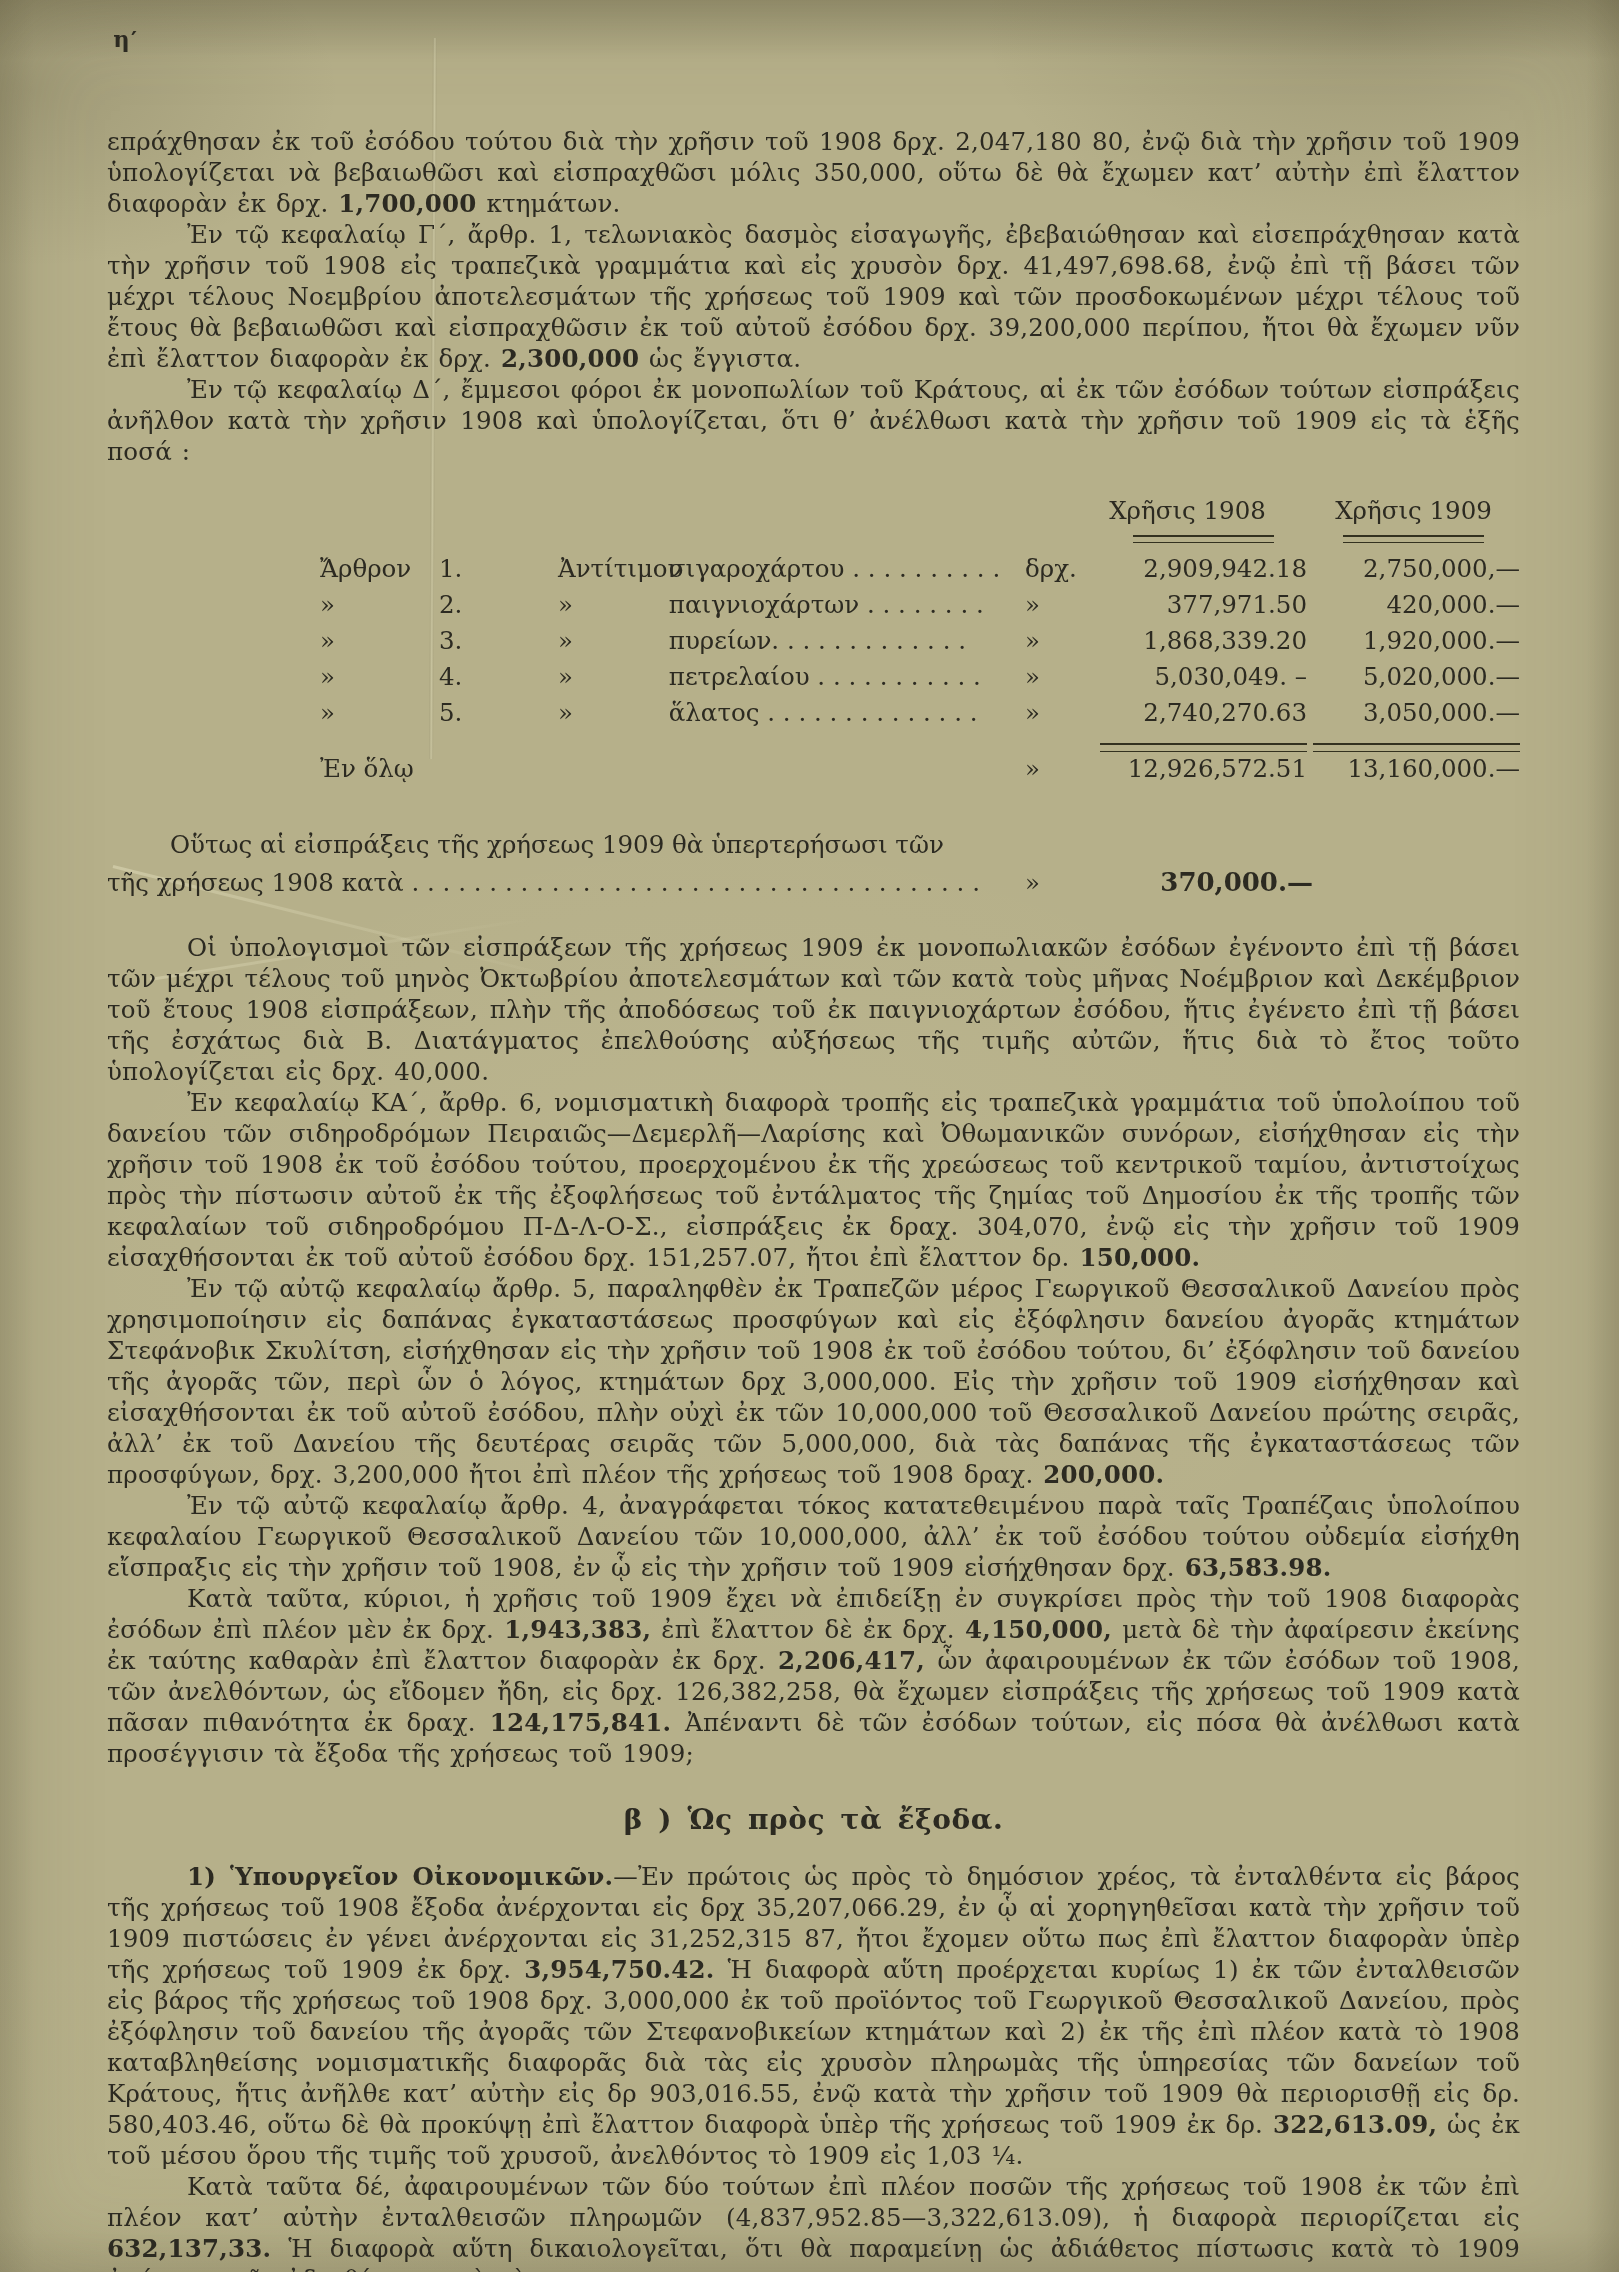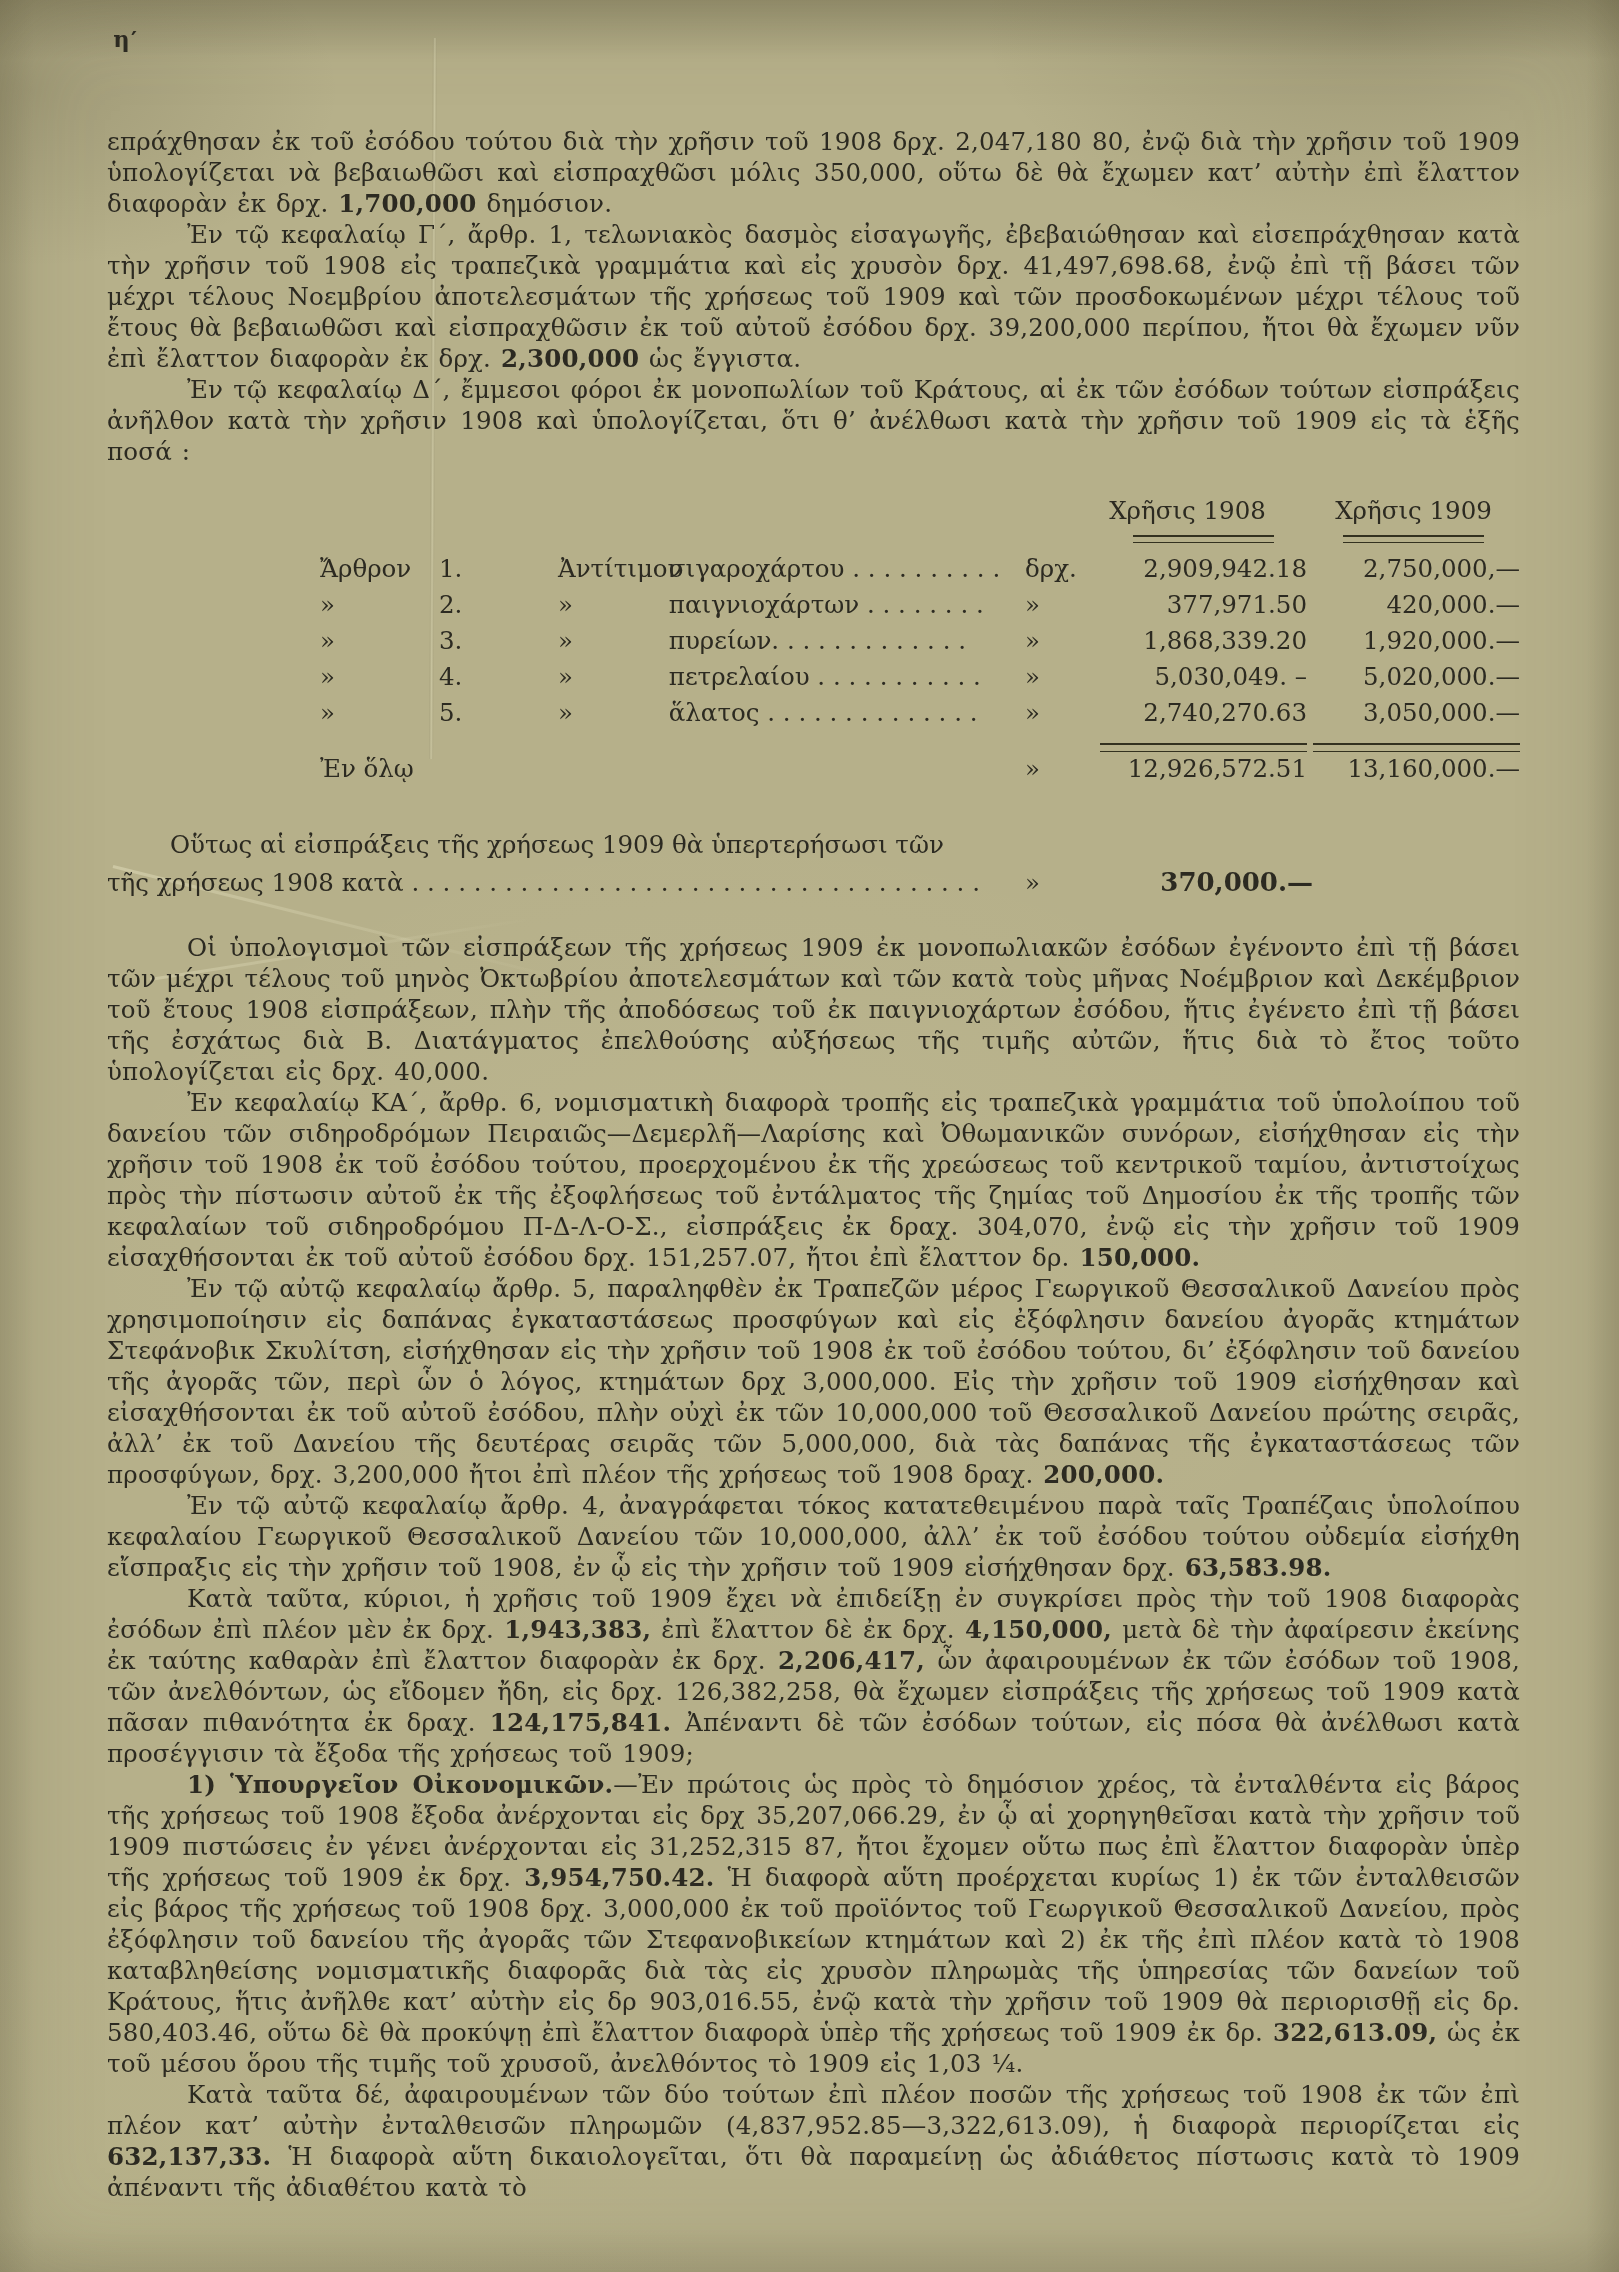--- a/index.html
+++ b/index.html
@@ -94,21 +94,21 @@
 
 <div class="page">
   <div class="crease-v"></div>
   <div class="crease-d1"></div>
   <div class="crease-d2"></div>
 
   <div class="content">
 
     <div class="pageno">η′</div>
 
-    <p class="p noindent"><span>επράχθησαν ἐκ τοῦ ἐσόδου τούτου διὰ τὴν χρῆσιν τοῦ 1908 δρχ. 2,047,180 80, ἐνῷ διὰ τὴν χρῆσιν τοῦ 1909 ὑπολογίζεται νὰ βεβαιωθῶσι καὶ εἰσπραχθῶσι μόλις 350,000, οὕτω δὲ θὰ ἔχωμεν κατ’ αὐτὴν ἐπὶ ἔλαττον διαφορὰν ἐκ δρχ. </span><span class="bold">1,700,000</span><span> δημόσιον.</span></p>
+    <p class="p noindent"><span>επράχθησαν ἐκ τοῦ ἐσόδου τούτου διὰ τὴν χρῆσιν τοῦ 1908 δρχ. 2,047,180 80, ἐνῷ διὰ τὴν χρῆσιν τοῦ 1909 ὑπολογίζεται νὰ βεβαιωθῶσι καὶ εἰσπραχθῶσι μόλις 350,000, οὕτω δὲ θὰ ἔχωμεν κατ’ αὐτὴν ἐπὶ ἔλαττον διαφορὰν ἐκ δρχ. </span><span class="bold">1,700,000</span><span> κτημάτων.</span></p>
     <p class="p"><span>Ἐν τῷ κεφαλαίῳ Γ΄, ἄρθρ. 1, τελωνιακὸς δασμὸς εἰσαγωγῆς, ἐβεβαιώθησαν καὶ εἰσεπράχθησαν κατὰ τὴν χρῆσιν τοῦ 1908 εἰς τραπεζικὰ γραμμάτια καὶ εἰς χρυσὸν δρχ. 41,497,698.68, ἐνῷ ἐπὶ τῇ βάσει τῶν μέχρι τέλους Νοεμβρίου ἀποτελεσμάτων τῆς χρήσεως τοῦ 1909 καὶ τῶν προσδοκωμένων μέχρι τέλους τοῦ ἔτους θὰ βεβαιωθῶσι καὶ εἰσπραχθῶσιν ἐκ τοῦ αὐτοῦ ἐσόδου δρχ. 39,200,000 περίπου, ἤτοι θὰ ἔχωμεν νῦν ἐπὶ ἔλαττον διαφορὰν ἐκ δρχ. </span><span class="bold">2,300,000</span><span> ὡς ἔγγιστα.</span></p>
     <p class="p"><span>Ἐν τῷ κεφαλαίῳ Δ΄, ἔμμεσοι φόροι ἐκ μονοπωλίων τοῦ Κράτους, αἱ ἐκ τῶν ἐσόδων τούτων εἰσπράξεις ἀνῆλθον κατὰ τὴν χρῆσιν 1908 καὶ ὑπολογίζεται, ὅτι θ’ ἀνέλθωσι κατὰ τὴν χρῆσιν τοῦ 1909 εἰς τὰ ἑξῆς ποσά :</span></p>
 
     <div class="tbl">
       <div class="thead">
         <span class="th-spacer"></span>
         <span class="th">Χρῆσις 1908</span>
         <span class="th">Χρῆσις 1909</span>
       </div>
       <div class="hrule-row">
@@ -192,19 +192,20 @@
         </div>
       </div>
     </div>
 
     <p class="p"><span>Οἱ ὑπολογισμοὶ τῶν εἰσπράξεων τῆς χρήσεως 1909 ἐκ μονοπωλιακῶν ἐσόδων ἐγένοντο ἐπὶ τῇ βάσει τῶν μέχρι τέλους τοῦ μηνὸς Ὀκτωβρίου ἀποτελεσμάτων καὶ τῶν κατὰ τοὺς μῆνας Νοέμβριον καὶ Δεκέμβριον τοῦ ἔτους 1908 εἰσπράξεων, πλὴν τῆς ἀποδόσεως τοῦ ἐκ παιγνιοχάρτων ἐσόδου, ἥτις ἐγένετο ἐπὶ τῇ βάσει τῆς ἐσχάτως διὰ Β. Διατάγματος ἐπελθούσης αὐξήσεως τῆς τιμῆς αὐτῶν, ἥτις διὰ τὸ ἔτος τοῦτο ὑπολογίζεται εἰς δρχ. 40,000.</span></p>
     <p class="p"><span>Ἐν κεφαλαίῳ ΚΑ΄, ἄρθρ. 6, νομισματικὴ διαφορὰ τροπῆς εἰς τραπεζικὰ γραμμάτια τοῦ ὑπολοίπου τοῦ δανείου τῶν σιδηροδρόμων Πειραιῶς—Δεμερλῆ—Λαρίσης καὶ Ὀθωμανικῶν συνόρων, εἰσήχθησαν εἰς τὴν χρῆσιν τοῦ 1908 ἐκ τοῦ ἐσόδου τούτου, προερχομένου ἐκ τῆς χρεώσεως τοῦ κεντρικοῦ ταμίου, ἀντιστοίχως πρὸς τὴν πίστωσιν αὐτοῦ ἐκ τῆς ἐξοφλήσεως τοῦ ἐντάλματος τῆς ζημίας τοῦ Δημοσίου ἐκ τῆς τροπῆς τῶν κεφαλαίων τοῦ σιδηροδρόμου Π-Δ-Λ-Ο-Σ., εἰσπράξεις ἐκ δραχ. 304,070, ἐνῷ εἰς τὴν χρῆσιν τοῦ 1909 εἰσαχθήσονται ἐκ τοῦ αὐτοῦ ἐσόδου δρχ. 151,257.07, ἤτοι ἐπὶ ἔλαττον δρ. </span><span class="bold">150,000.</span></p>
     <p class="p"><span>Ἐν τῷ αὐτῷ κεφαλαίῳ ἄρθρ. 5, παραληφθὲν ἐκ Τραπεζῶν μέρος Γεωργικοῦ Θεσσαλικοῦ Δανείου πρὸς χρησιμοποίησιν εἰς δαπάνας ἐγκαταστάσεως προσφύγων καὶ εἰς ἐξόφλησιν δανείου ἀγορᾶς κτημάτων Στεφάνοβικ Σκυλίτση, εἰσήχθησαν εἰς τὴν χρῆσιν τοῦ 1908 ἐκ τοῦ ἐσόδου τούτου, δι’ ἐξόφλησιν τοῦ δανείου τῆς ἀγορᾶς τῶν, περὶ ὧν ὁ λόγος, κτημάτων δρχ 3,000,000. Εἰς τὴν χρῆσιν τοῦ 1909 εἰσήχθησαν καὶ εἰσαχθήσονται ἐκ τοῦ αὐτοῦ ἐσόδου, πλὴν οὐχὶ ἐκ τῶν 10,000,000 τοῦ Θεσσαλικοῦ Δανείου πρώτης σειρᾶς, ἀλλ’ ἐκ τοῦ Δανείου τῆς δευτέρας σειρᾶς τῶν 5,000,000, διὰ τὰς δαπάνας τῆς ἐγκαταστάσεως τῶν προσφύγων, δρχ. 3,200,000 ἤτοι ἐπὶ πλέον τῆς χρήσεως τοῦ 1908 δραχ. </span><span class="bold">200,000.</span></p>
     <p class="p"><span>Ἐν τῷ αὐτῷ κεφαλαίῳ ἄρθρ. 4, ἀναγράφεται τόκος κατατεθειμένου παρὰ ταῖς Τραπέζαις ὑπολοίπου κεφαλαίου Γεωργικοῦ Θεσσαλικοῦ Δανείου τῶν 10,000,000, ἀλλ’ ἐκ τοῦ ἐσόδου τούτου οὐδεμία εἰσήχθη εἴσπραξις εἰς τὴν χρῆσιν τοῦ 1908, ἐν ᾧ εἰς τὴν χρῆσιν τοῦ 1909 εἰσήχθησαν δρχ. </span><span class="bold">63,583.98.</span></p>
     <p class="p"><span>Κατὰ ταῦτα, κύριοι, ἡ χρῆσις τοῦ 1909 ἔχει νὰ ἐπιδείξῃ ἐν συγκρίσει πρὸς τὴν τοῦ 1908 διαφορὰς ἐσόδων ἐπὶ πλέον μὲν ἐκ δρχ. </span><span class="bold">1,943,383,</span><span> ἐπὶ ἔλαττον δὲ ἐκ δρχ. </span><span class="bold">4,150,000,</span><span> μετὰ δὲ τὴν ἀφαίρεσιν ἐκείνης ἐκ ταύτης καθαρὰν ἐπὶ ἔλαττον διαφορὰν ἐκ δρχ. </span><span class="bold">2,206,417,</span><span> ὧν ἀφαιρουμένων ἐκ τῶν ἐσόδων τοῦ 1908, τῶν ἀνελθόντων, ὡς εἴδομεν ἤδη, εἰς δρχ. 126,382,258, θὰ ἔχωμεν εἰσπράξεις τῆς χρήσεως τοῦ 1909 κατὰ πᾶσαν πιθανότητα ἐκ δραχ. </span><span class="bold">124,175,841.</span><span> Ἀπέναντι δὲ τῶν ἐσόδων τούτων, εἰς πόσα θὰ ἀνέλθωσι κατὰ προσέγγισιν τὰ ἔξοδα τῆς χρήσεως τοῦ 1909;</span></p>
 
+    <div class="heading">β ) Ὡς πρὸς τὰ ἔξοδα.</div>
 
     <p class="p"><span class="bold">1) Ὑπουργεῖον Οἰκονομικῶν.</span><span>—Ἐν πρώτοις ὡς πρὸς τὸ δημόσιον χρέος, τὰ ἐνταλθέντα εἰς βάρος τῆς χρήσεως τοῦ 1908 ἔξοδα ἀνέρχονται εἰς δρχ 35,207,066.29, ἐν ᾧ αἱ χορηγηθεῖσαι κατὰ τὴν χρῆσιν τοῦ 1909 πιστώσεις ἐν γένει ἀνέρχονται εἰς 31,252,315 87, ἤτοι ἔχομεν οὕτω πως ἐπὶ ἔλαττον διαφορὰν ὑπὲρ τῆς χρήσεως τοῦ 1909 ἐκ δρχ. </span><span class="bold">3,954,750.42.</span><span> Ἡ διαφορὰ αὕτη προέρχεται κυρίως 1) ἐκ τῶν ἐνταλθεισῶν εἰς βάρος τῆς χρήσεως τοῦ 1908 δρχ. 3,000,000 ἐκ τοῦ προϊόντος τοῦ Γεωργικοῦ Θεσσαλικοῦ Δανείου, πρὸς ἐξόφλησιν τοῦ δανείου τῆς ἀγορᾶς τῶν Στεφανοβικείων κτημάτων καὶ 2) ἐκ τῆς ἐπὶ πλέον κατὰ τὸ 1908 καταβληθείσης νομισματικῆς διαφορᾶς διὰ τὰς εἰς χρυσὸν πληρωμὰς τῆς ὑπηρεσίας τῶν δανείων τοῦ Κράτους, ἥτις ἀνῆλθε κατ’ αὐτὴν εἰς δρ 903,016.55, ἐνῷ κατὰ τὴν χρῆσιν τοῦ 1909 θὰ περιορισθῇ εἰς δρ. 580,403.46, οὕτω δὲ θὰ προκύψῃ ἐπὶ ἔλαττον διαφορὰ ὑπὲρ τῆς χρήσεως τοῦ 1909 ἐκ δρ. </span><span class="bold">322,613.09,</span><span> ὡς ἐκ τοῦ μέσου ὅρου τῆς τιμῆς τοῦ χρυσοῦ, ἀνελθόντος τὸ 1909 εἰς 1,03 ¼.</span></p>
     <p class="p"><span>Κατὰ ταῦτα δέ, ἀφαιρουμένων τῶν δύο τούτων ἐπὶ πλέον ποσῶν τῆς χρήσεως τοῦ 1908 ἐκ τῶν ἐπὶ πλέον κατ’ αὐτὴν ἐνταλθεισῶν πληρωμῶν (4,837,952.85—3,322,613.09), ἡ διαφορὰ περιορίζεται εἰς </span><span class="bold">632,137,33.</span><span> Ἡ διαφορὰ αὕτη δικαιολογεῖται, ὅτι θὰ παραμείνῃ ὡς ἀδιάθετος πίστωσις κατὰ τὸ 1909 ἀπέναντι τῆς ἀδιαθέτου κατὰ τὸ</span></p>
 
   </div>
 </div>
 
 
 </body></html>

